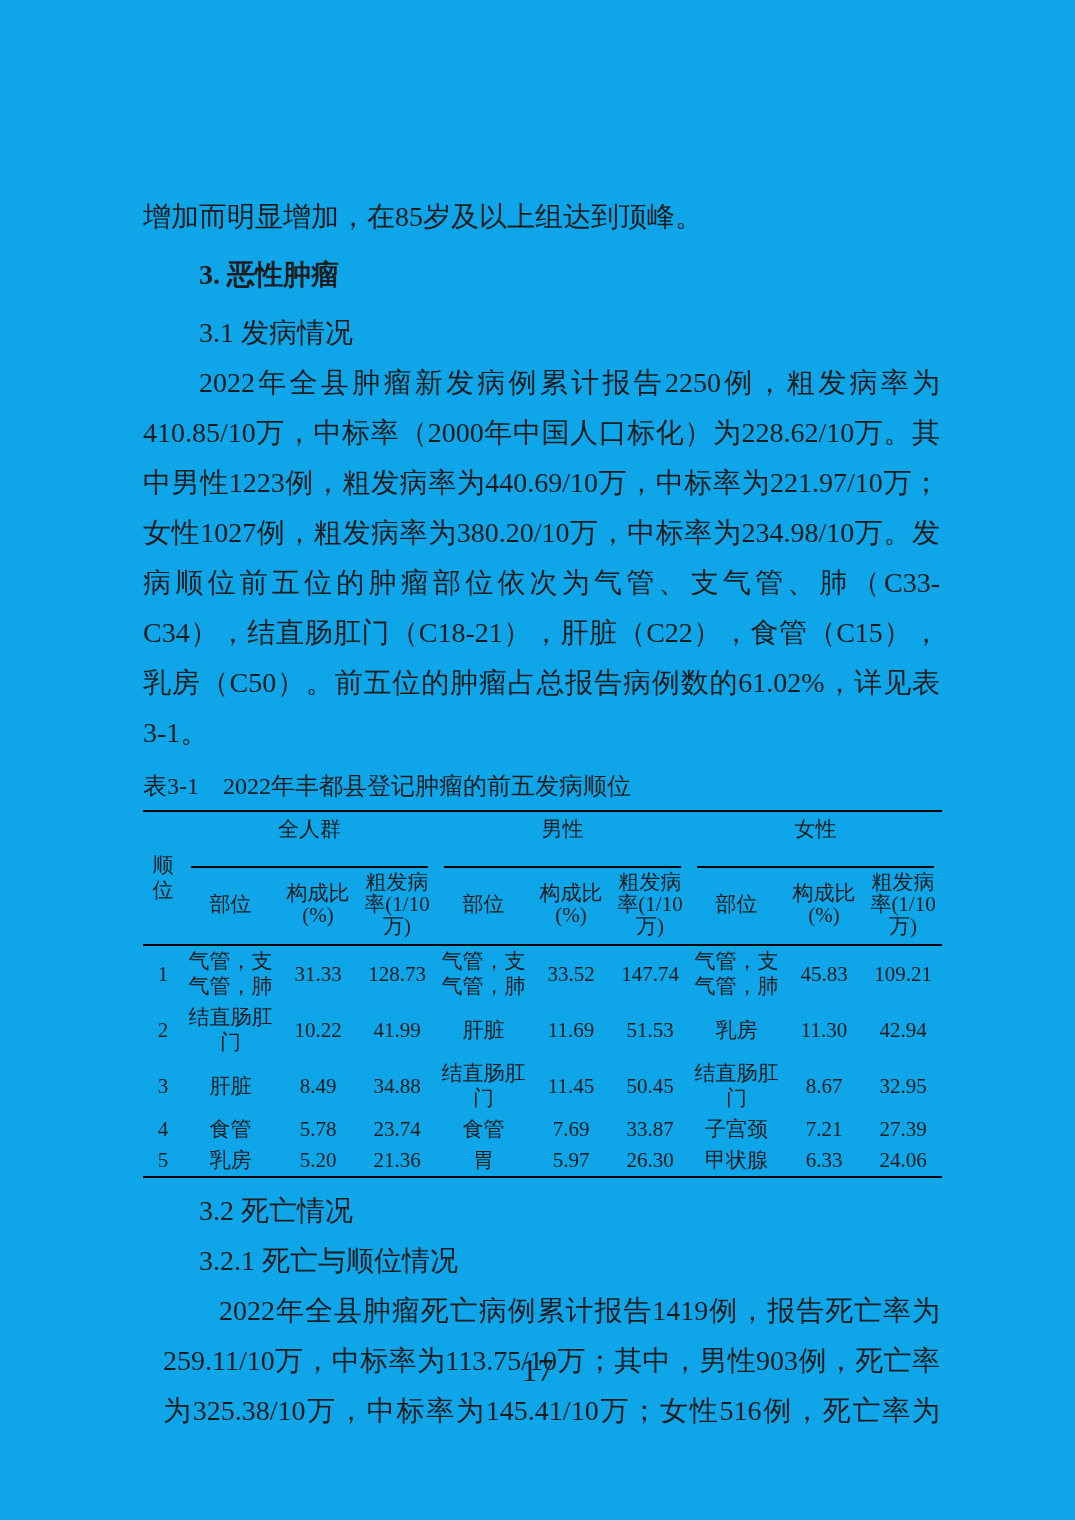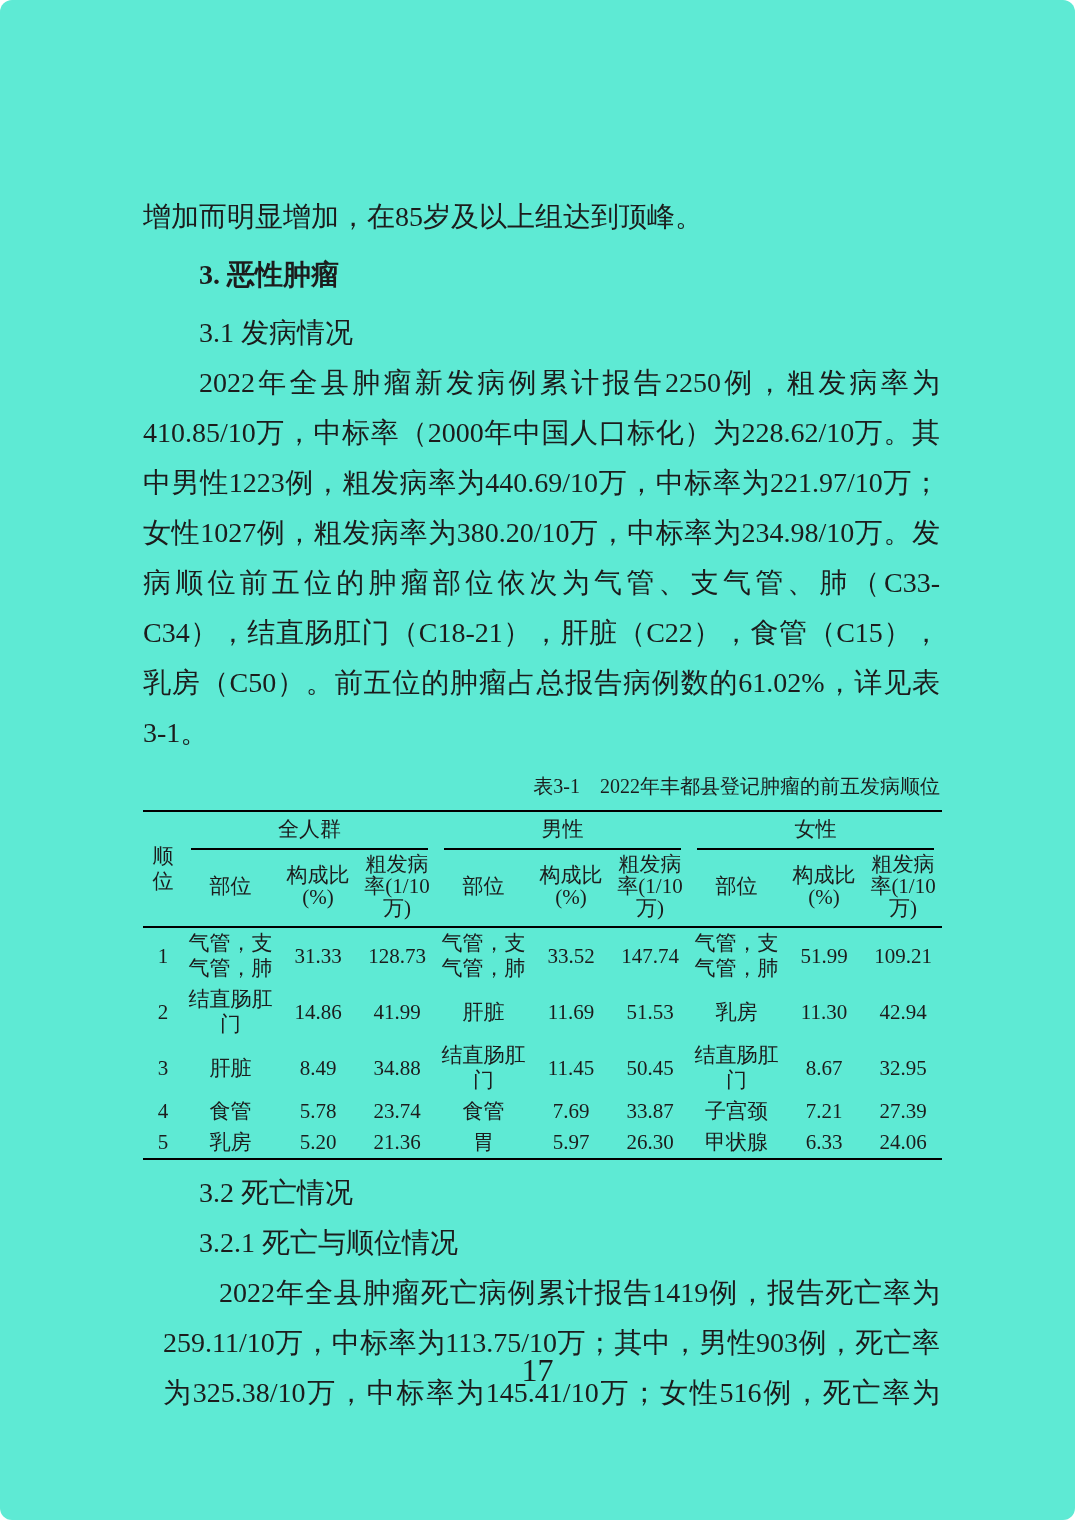--- a/index.html
+++ b/index.html
@@ -1,36 +1,35 @@
 <!DOCTYPE html>
 <html><head>
 <meta charset="utf-8">
 <style>
   html,body { margin:0; padding:0; background:#ffffff; }
   .page {
     position: relative;
     width: 1075px;
     height: 1520px;
     box-sizing: border-box;
-    background: #5eead4;
+    background: #0ea5e9;
     color: #1c1c1c;
     padding: 192px 135px 0 143px;
     font-family: "Liberation Serif", "DejaVu Serif", serif;
     overflow: hidden;
-    border-radius: 12px;
   }
   p { margin: 0; font-size: 28px; line-height: 50px; }
   .indent2 { text-indent: 2em; }
   .just { text-align: justify; }
   .just-all { text-align: justify; text-align-last: justify; margin-left: 20px; }
   .bold { font-weight: bold; }
   .h-sp { margin-top: 8px; }
   .tbl-title {
-    text-align: right;
-    font-size: 20px;
+    text-align: left;
+    font-size: 24px;
     line-height: 44px;
     margin-top: 6px;
   }
   table.rank-table {
     width: 100%;
     table-layout: fixed;
     border-collapse: collapse;
     margin-top: 2px;
     font-size: 21px;
     line-height: 25px;
@@ -41,21 +40,21 @@
   table.rank-table th { font-weight: normal; }
   th.rank-h {
     border-bottom: 2px solid #000;
     padding: 0;
     vertical-align: middle;
   }
   th.rank-h span { display: inline-block; width: 1.15em; }
   th.grp { padding: 0; vertical-align: bottom; }
   .grp-inner {
     border-bottom: 2px solid #000;
-    padding: 5px 0 6px 0;
+    padding: 5px 0 24px 0;
     margin: 0 8px;
   }
   tr.sub-row th {
     border-bottom: 2px solid #000;
     padding: 3px 0 7px 0;
     line-height: 22px;
     vertical-align: middle;
   }
   tbody td { padding: 3px 0; vertical-align: middle; }
   .footer {
@@ -125,27 +124,27 @@
     <tbody>
       <tr>
         <td>1</td>
         <td>气管，支气管，肺</td>
         <td>31.33</td>
         <td>128.73</td>
         <td>气管，支气管，肺</td>
         <td>33.52</td>
         <td>147.74</td>
         <td>气管，支气管，肺</td>
-        <td>51.99</td>
+        <td>45.83</td>
         <td>109.21</td>
       </tr>
       <tr>
         <td>2</td>
         <td>结直肠肛门</td>
-        <td>14.86</td>
+        <td>10.22</td>
         <td>41.99</td>
         <td>肝脏</td>
         <td>11.69</td>
         <td>51.53</td>
         <td>乳房</td>
         <td>11.30</td>
         <td>42.94</td>
       </tr>
       <tr>
         <td>3</td>

